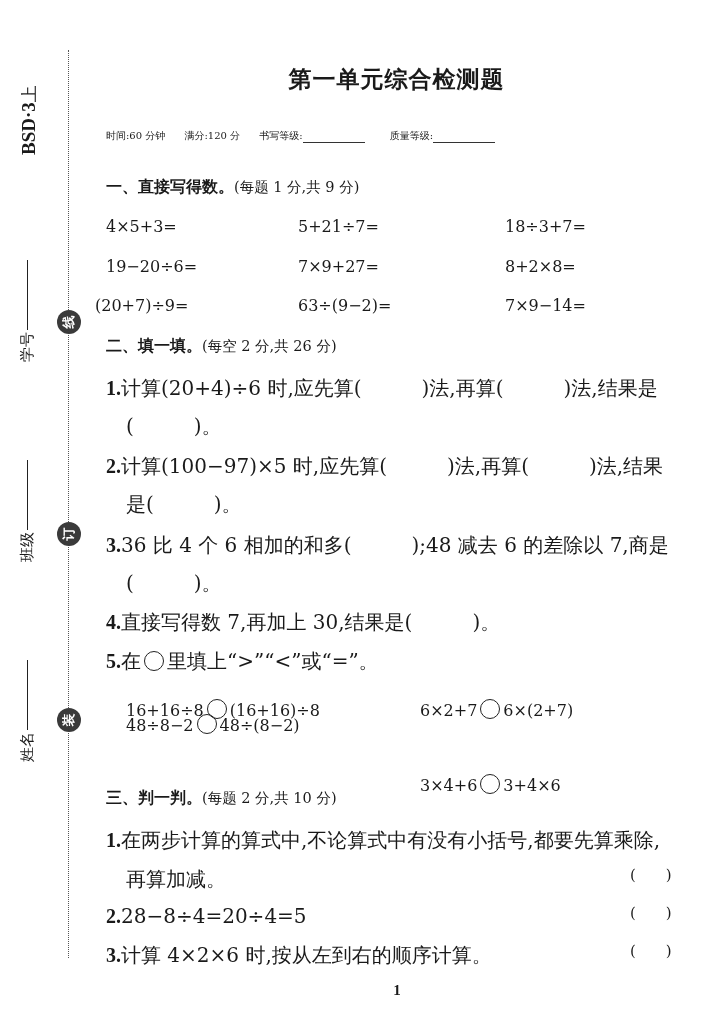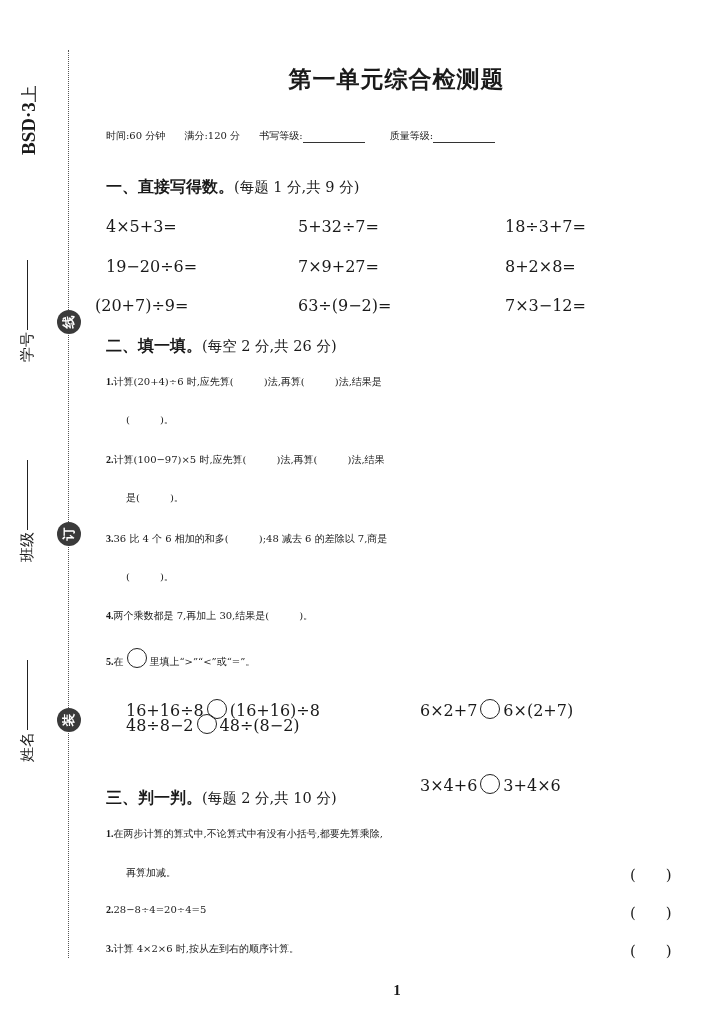--- a/index.html
+++ b/index.html
@@ -15,21 +15,21 @@
          font-family:"DejaVu Sans",sans-serif; font-size:15px; white-space:nowrap; }
   .side-label .blank { display:inline-block; width:70px; border-bottom:1.5px solid #222; margin-left:2px; vertical-align:middle; }
   .code { position:absolute; left:18px; top:155px; transform-origin:left top; transform:rotate(-90deg);
          font-family:"Liberation Serif",serif; font-weight:bold; font-size:19px; white-space:nowrap; }
   .code .sub { font-weight:normal; font-size:17px; }
   .title { position:absolute; left:0; width:703px; top:64px; text-align:center;
          font-family:Liberation Sans, sans-serif; font-weight:bold; font-size:23px; letter-spacing:1px; padding-left:90px; box-sizing:border-box; }
   .info { position:absolute; left:106px; top:128px; font-size:10px; white-space:nowrap; }
   .info span { margin-right:16px; }
   .info .blank { display:inline-block; width:62px; border-bottom:1px solid #333; height:14px; margin-right:22px; vertical-align:bottom; }
-  .line { position:absolute; left:106px; font-size:10px; white-space:nowrap; }
+  .line { position:absolute; left:106px; font-size:20px; white-space:nowrap; }
   .sec { font-family:"DejaVu Sans",sans-serif; font-weight:bold; font-size:16px; }
   .sec .note { font-family:"DejaVu Serif",serif; font-weight:normal; font-size:14.5px; }
   .num { font-family:"Liberation Serif",serif; font-weight:bold; }
   .col { position:absolute; font-size:16px; white-space:nowrap; font-family:"DejaVu Serif",serif; }
   .circ { display:inline-block; width:18px; height:18px; border:1.5px solid #222; border-radius:50%; vertical-align:-3px; margin:0 3px; }
   .paren { position:absolute; left:630px; font-size:15px; }
   .page-num { position:absolute; top:982px; left:0; width:724px; text-align:center; padding-left:70px; box-sizing:border-box;
          font-family:"Liberation Serif",serif; font-weight:bold; font-size:15px; }
 </style>
 </head>
@@ -49,41 +49,41 @@
 <div class="title">第一单元综合检测题</div>
 <div class="info">
   <span>时间:60 分钟</span>
   <span>满分:120 分</span>
   <span style="margin-right:0">书写等级:</span><span class="blank"></span>
   <span style="margin-right:0">质量等级:</span><span class="blank" style="margin-right:0"></span>
 </div>
 
 <div class="line sec" style="top:177px"><span>一、直接写得数。</span><span class="note">(每题 1 分,共 9 分)</span></div>
 <div class="col" style="left:106px;top:217px">4×5+3=</div>
-<div class="col" style="left:298px;top:217px">5+32÷7=</div>
+<div class="col" style="left:298px;top:217px">5+21÷7=</div>
 <div class="col" style="left:505px;top:217px">18÷3+7=</div>
 <div class="col" style="left:106px;top:257px">19−20÷6=</div>
 <div class="col" style="left:298px;top:257px">7×9+27=</div>
 <div class="col" style="left:505px;top:257px">8+2×8=</div>
 <div class="col" style="left:95px;top:296px">(20+7)÷9=</div>
 <div class="col" style="left:298px;top:296px">63÷(9−2)=</div>
-<div class="col" style="left:505px;top:296px">7×3−12=</div>
+<div class="col" style="left:505px;top:296px">7×9−14=</div>
 
 <div class="line sec" style="top:336px"><span>二、填一填。</span><span class="note">(每空 2 分,共 26 分)</span></div>
 
 <div class="line" style="top:375px"><span class="num">1.</span><span>计算(20+4)÷6 时,应先算(　　　)法,再算(　　　)法,结果是</span></div>
 <div class="line" style="top:413px;left:126px">(　　　)。</div>
 
 <div class="line" style="top:453px"><span class="num">2.</span><span>计算(100−97)×5 时,应先算(　　　)法,再算(　　　)法,结果</span></div>
 <div class="line" style="top:491px;left:126px">是(　　　)。</div>
 
 <div class="line" style="top:532px"><span class="num">3.</span><span>36 比 4 个 6 相加的和多(　　　);48 减去 6 的差除以 7,商是</span></div>
 <div class="line" style="top:570px;left:126px">(　　　)。</div>
 
-<div class="line" style="top:609px"><span class="num">4.</span><span>两个乘数都是 7,再加上 30,结果是(　　　)。</span></div>
+<div class="line" style="top:609px"><span class="num">4.</span><span>直接写得数 7,再加上 30,结果是(　　　)。</span></div>
 
 <div class="line" style="top:648px"><span class="num">5.</span><span>在</span><span class="circ"></span><span>里填上“&gt;”“&lt;”或“=”。</span></div>
 
 <div class="col" style="left:126px;top:699px"><span>16+16÷8</span><span class="circ"></span><span>(16+16)÷8</span></div>
 <div class="col" style="left:420px;top:699px"><span>6×2+7</span><span class="circ"></span><span>6×(2+7)</span></div>
 <div class="col" style="left:126px;top:714px"><span>48÷8−2</span><span class="circ"></span><span>48÷(8−2)</span></div>
 <div class="col" style="left:420px;top:774px"><span>3×4+6</span><span class="circ"></span><span>3+4×6</span></div>
 
 <div class="line sec" style="top:788px"><span>三、判一判。</span><span class="note">(每题 2 分,共 10 分)</span></div>
 

